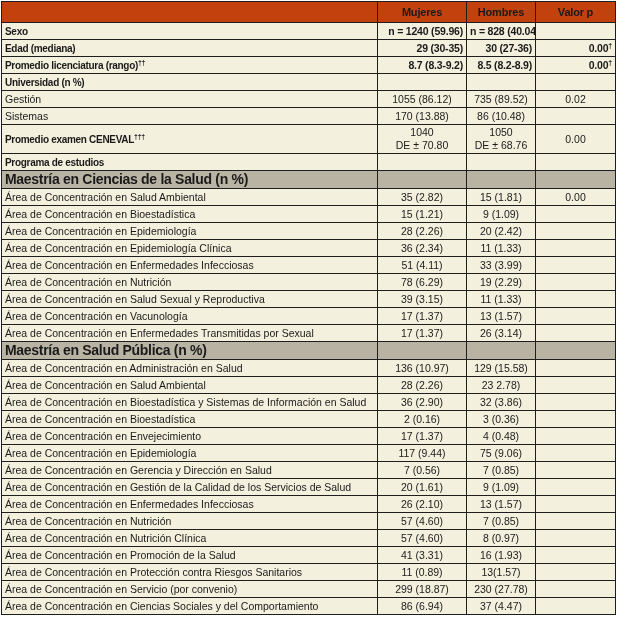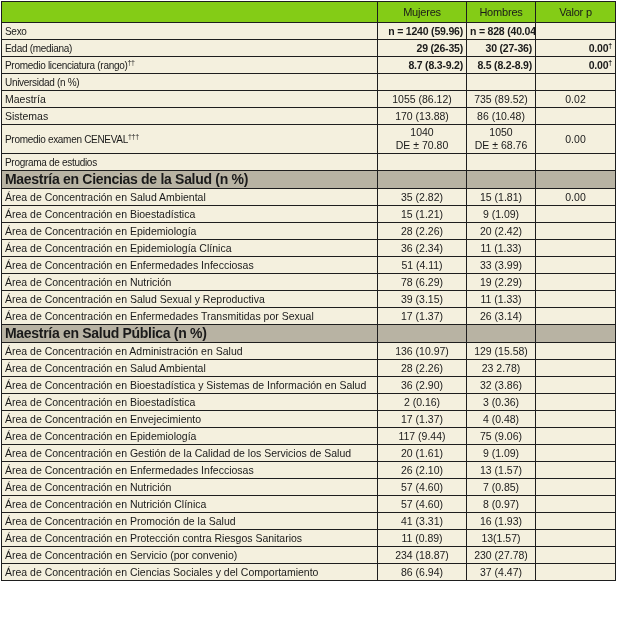--- a/index.html
+++ b/index.html
@@ -19,23 +19,23 @@
   col.c3 { width: 80px; }
   td, th {
     border: 1px solid #1e1e1e;
     background: #f4f0de;
     padding: 0 3px;
     height: 16px;
     line-height: 15px;
     white-space: nowrap;
     overflow: hidden;
   }
-  th { background: #84cc16; font-weight: normal; height: 20px; font-family: "Liberation Sans", sans-serif; font-size: 11px; letter-spacing: -0.2px; }
+  th { background: #c2410c; font-weight: bold; height: 20px; font-family: "Liberation Sans", sans-serif; font-size: 11px; letter-spacing: -0.2px; }
   td.num { text-align: center; }
-  td.bold { font-weight: normal; letter-spacing: -0.3px; font-size: 10px; }
+  td.bold { font-weight: bold; letter-spacing: -0.3px; font-size: 10px; }
   td.numb { text-align: right; font-weight: bold; letter-spacing: -0.2px; }
   tr.section td { background: #b8b3a3; font-weight: bold; font-size: 14px; letter-spacing: -0.3px; height: 17px; }
   tr.tall td { height: 28px; line-height: 13px; }
   sup { font-size: 7px; line-height: 0; }
 </style>
 </head>
 <body>
 
 <table>
   <colgroup>
@@ -54,38 +54,38 @@
   </thead>
   <tbody id="tbody">
       <tr>
         <td class="bold"><span>Sexo</span></td>
         <td class="numb">n = 1240 (59.96)</td>
         <td class="numb">n = 828 (40.04)</td>
         <td class="numb"><span></span></td>
       </tr>
       <tr>
         <td class="bold"><span>Edad (mediana)</span></td>
-        <td class="numb">29 (26-35)</td>
+        <td class="numb">29 (30-35)</td>
         <td class="numb">30 (27-36)</td>
         <td class="numb"><span>0.00</span><sup>†</sup></td>
       </tr>
       <tr>
         <td class="bold"><span>Promedio licenciatura (rango)</span><sup>††</sup></td>
         <td class="numb">8.7 (8.3-9.2)</td>
         <td class="numb">8.5 (8.2-8.9)</td>
         <td class="numb"><span>0.00</span><sup>†</sup></td>
       </tr>
       <tr>
         <td class="bold"><span>Universidad (n %)</span></td>
         <td class="numb"></td>
         <td class="numb"></td>
         <td class="numb"><span></span></td>
       </tr>
       <tr>
-        <td><span>Maestría</span></td>
+        <td><span>Gestión</span></td>
         <td class="num">1055 (86.12)</td>
         <td class="num">735 (89.52)</td>
         <td class="num"><span>0.02</span></td>
       </tr>
       <tr>
         <td><span>Sistemas</span></td>
         <td class="num">170 (13.88)</td>
         <td class="num">86 (10.48)</td>
         <td class="num"><span></span></td>
       </tr>
@@ -149,20 +149,26 @@
         <td class="num">19 (2.29)</td>
         <td class="num"></td>
       </tr>
       <tr>
         <td>Área de Concentración en Salud Sexual y Reproductiva</td>
         <td class="num">39 (3.15)</td>
         <td class="num">11 (1.33)</td>
         <td class="num"></td>
       </tr>
       <tr>
+        <td>Área de Concentración en Vacunología</td>
+        <td class="num">17 (1.37)</td>
+        <td class="num">13 (1.57)</td>
+        <td class="num"></td>
+      </tr>
+      <tr>
         <td>Área de Concentración en Enfermedades Transmitidas por Sexual</td>
         <td class="num">17 (1.37)</td>
         <td class="num">26 (3.14)</td>
         <td class="num"></td>
       </tr>
       <tr class="section">
         <td>Maestría en Salud Pública (n %)</td>
         <td></td>
         <td></td>
         <td></td>
@@ -197,20 +203,26 @@
         <td class="num">4 (0.48)</td>
         <td class="num"></td>
       </tr>
       <tr>
         <td>Área de Concentración en Epidemiología</td>
         <td class="num">117 (9.44)</td>
         <td class="num">75 (9.06)</td>
         <td class="num"></td>
       </tr>
       <tr>
+        <td>Área de Concentración en Gerencia y Dirección en Salud</td>
+        <td class="num">7 (0.56)</td>
+        <td class="num">7 (0.85)</td>
+        <td class="num"></td>
+      </tr>
+      <tr>
         <td>Área de Concentración en Gestión de la Calidad de los Servicios de Salud</td>
         <td class="num">20 (1.61)</td>
         <td class="num">9 (1.09)</td>
         <td class="num"></td>
       </tr>
       <tr>
         <td>Área de Concentración en Enfermedades Infecciosas</td>
         <td class="num">26 (2.10)</td>
         <td class="num">13 (1.57)</td>
         <td class="num"></td>
@@ -234,21 +246,21 @@
         <td class="num"></td>
       </tr>
       <tr>
         <td>Área de Concentración en Protección contra Riesgos Sanitarios</td>
         <td class="num">11 (0.89)</td>
         <td class="num">13(1.57)</td>
         <td class="num"></td>
       </tr>
       <tr>
         <td>Área de Concentración en Servicio (por convenio)</td>
-        <td class="num">234 (18.87)</td>
+        <td class="num">299 (18.87)</td>
         <td class="num">230 (27.78)</td>
         <td class="num"></td>
       </tr>
       <tr>
         <td>Área de Concentración en Ciencias Sociales y del Comportamiento</td>
         <td class="num">86 (6.94)</td>
         <td class="num">37 (4.47)</td>
         <td class="num"></td>
       </tr>
     </tbody>

